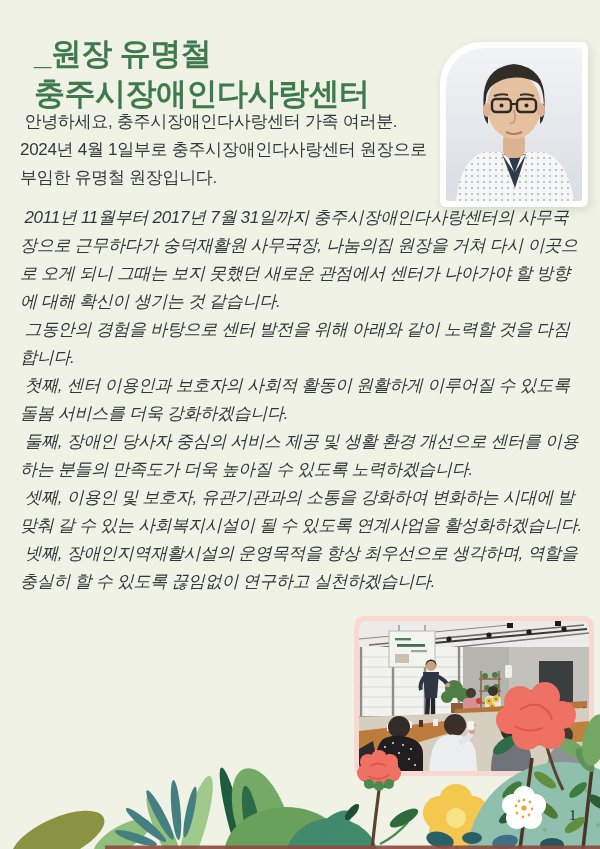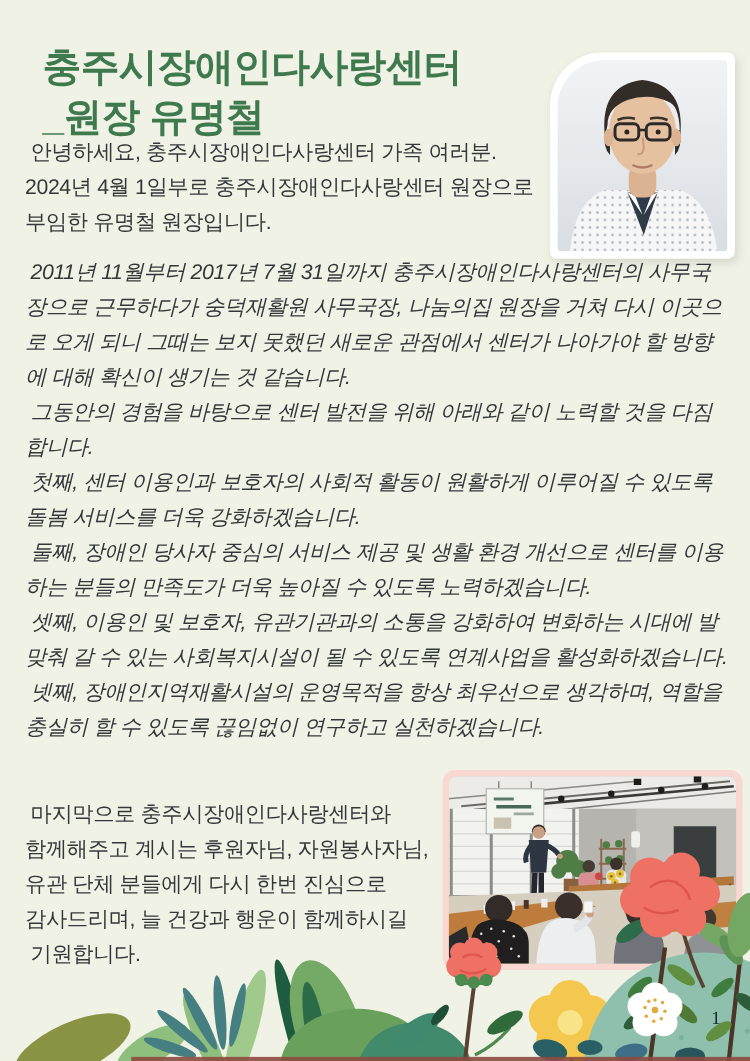--- a/index.html
+++ b/index.html
@@ -22,22 +22,22 @@
   .decor{position:absolute;left:0;top:640px;z-index:5;pointer-events:none;}
   .pagenum{position:absolute;left:569px;top:807px;z-index:6;
            font-family:"Liberation Serif",serif;font-size:15px;color:#16262b;}
 </style>
 </head>
 <body>
 
 <div class="page">
 
   <div class="title">
+    <div>_원장 유명철</div>
     <div>충주시장애인다사랑센터</div>
-    <div>_원장 유명철</div>
   </div>
 
   <div class="portrait">
     <svg width="136" height="153" viewBox="0 0 136 153">
       <defs>
         <linearGradient id="pbg" x1="0" y1="0" x2="0" y2="1">
           <stop offset="0" stop-color="#f2f3f5"></stop>
             <stop offset="1" stop-color="#d9dee3"></stop>
         </linearGradient>
         <pattern id="dots" width="6" height="6" patternUnits="userSpaceOnUse">
@@ -87,25 +87,20 @@
  그동안의 경험을 바탕으로 센터 발전을 위해 아래와 같이 노력할 것을 다짐
 합니다.
  첫째, 센터 이용인과 보호자의 사회적 활동이 원활하게 이루어질 수 있도록
 돌봄 서비스를 더욱 강화하겠습니다.
  둘째, 장애인 당사자 중심의 서비스 제공 및 생활 환경 개선으로 센터를 이용
 하는 분들의 만족도가 더욱 높아질 수 있도록 노력하겠습니다.
  셋째, 이용인 및 보호자, 유관기관과의 소통을 강화하여 변화하는 시대에 발
 맞춰 갈 수 있는 사회복지시설이 될 수 있도록 연계사업을 활성화하겠습니다.
  넷째, 장애인지역재활시설의 운영목적을 항상 최우선으로 생각하며, 역할을
 충실히 할 수 있도록 끊임없이 연구하고 실천하겠습니다.</div>
-  <div class="para closing"> 마지막으로 충주시장애인다사랑센터와
-함께해주고 계시는 후원자님, 자원봉사자님,
-유관 단체 분들에게 다시 한번 진심으로
-감사드리며, 늘 건강과 행운이 함께하시길
- 기원합니다.</div>
 
   <div class="event-photo">
     <svg width="230" height="150" viewBox="0 0 230 150">
       <rect width="230" height="150" fill="#cfcdc6"></rect>
 
       <polygon points="0,0 230,0 230,34 0,26" fill="#ecebe7"></polygon>
       <path d="M0,18 L150,4" stroke="#8a8a86" stroke-width="1.2"></path>
       <path d="M10,24 L225,4" stroke="#6a6a66" stroke-width="1.6"></path>
       <path d="M60,30 L230,12" stroke="#7a7a76" stroke-width="1.4"></path>
       <path d="M20,27 L228,8" stroke="#3a3a38" stroke-width="2"></path>

